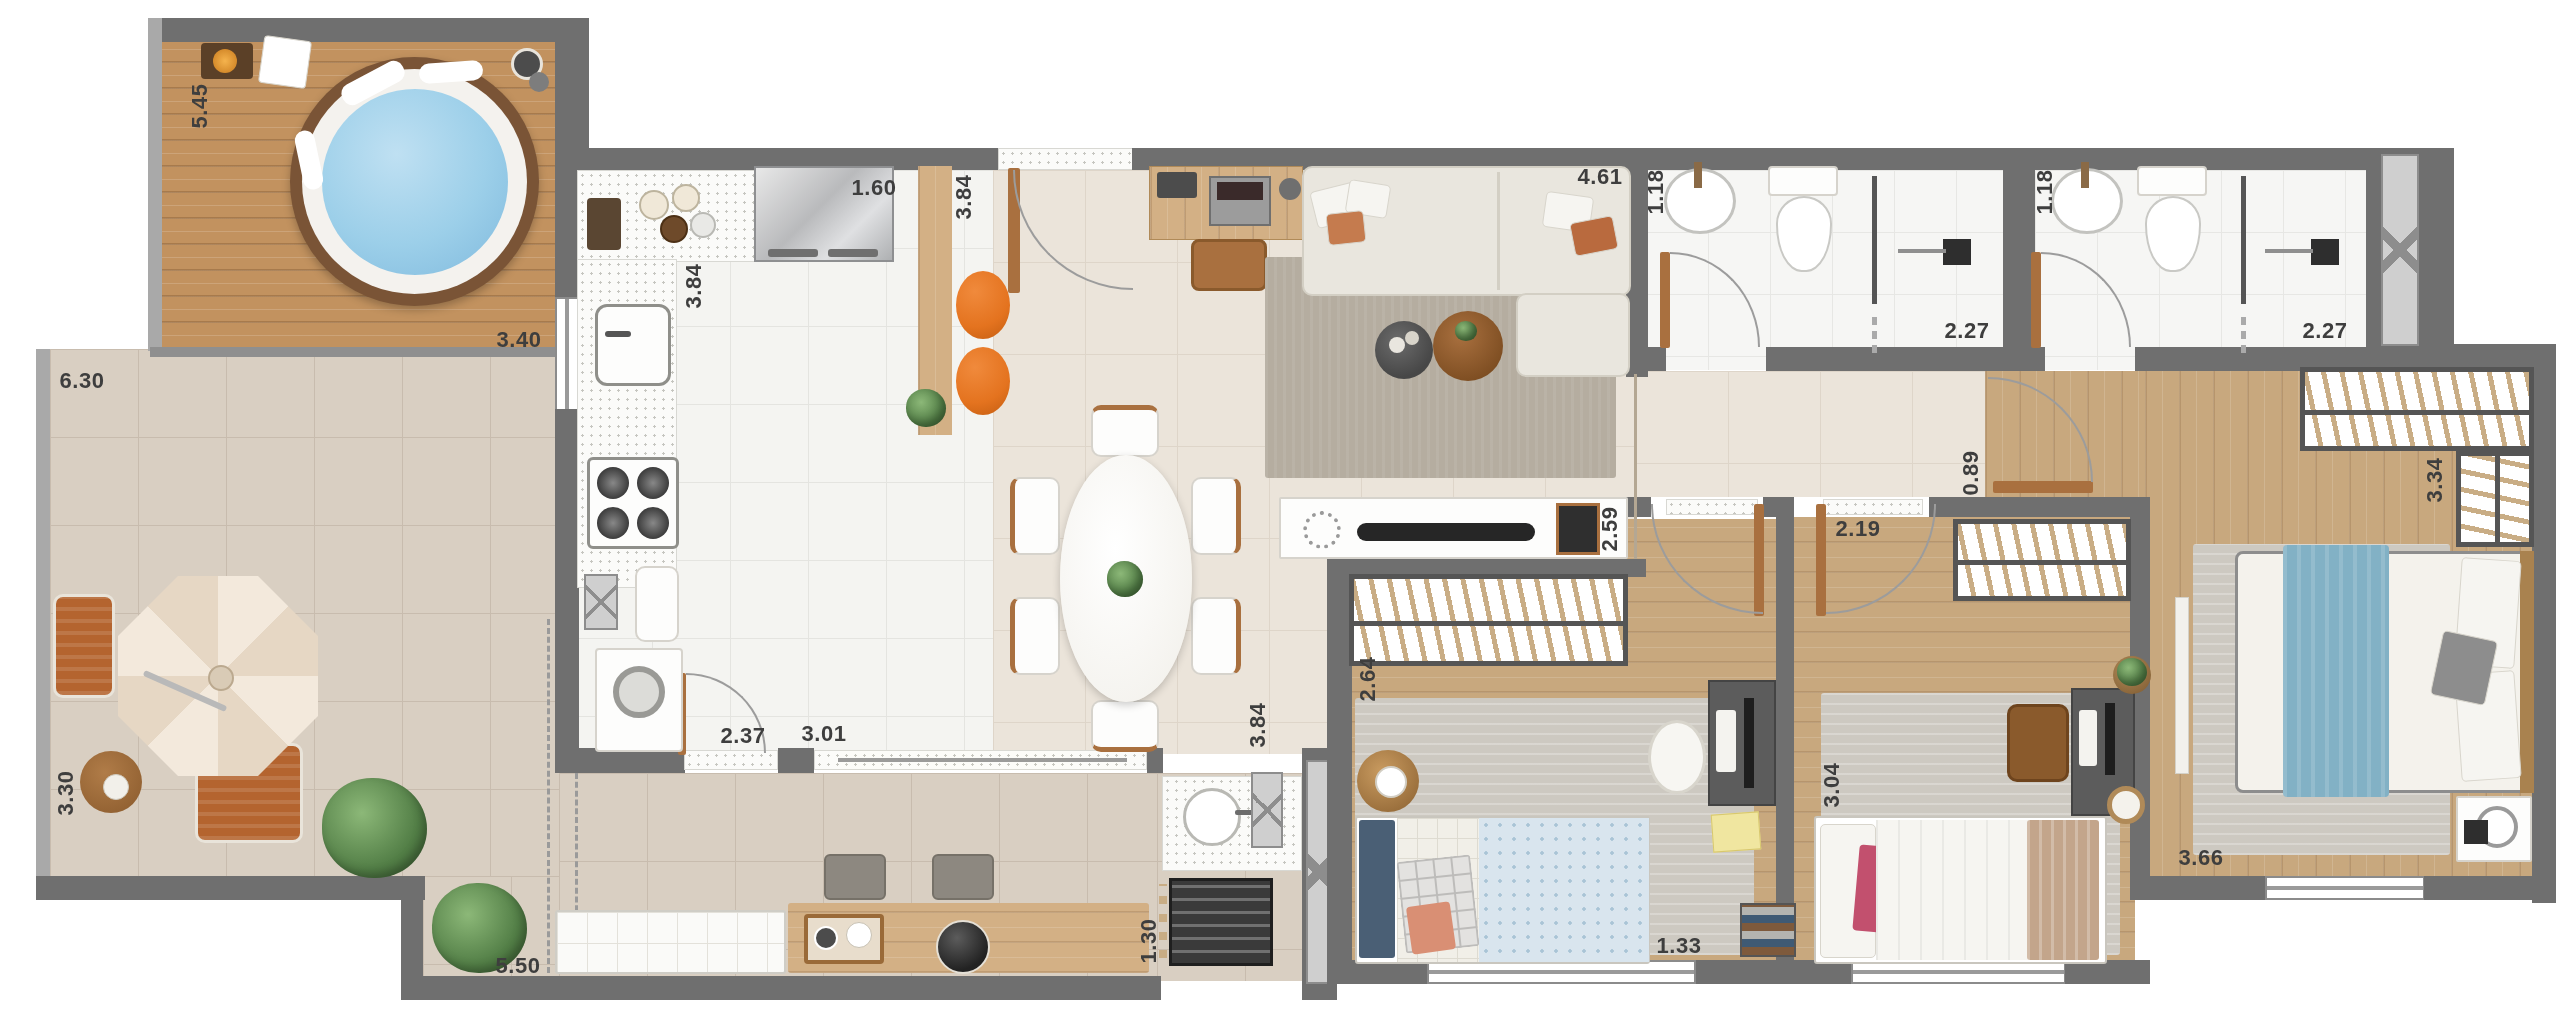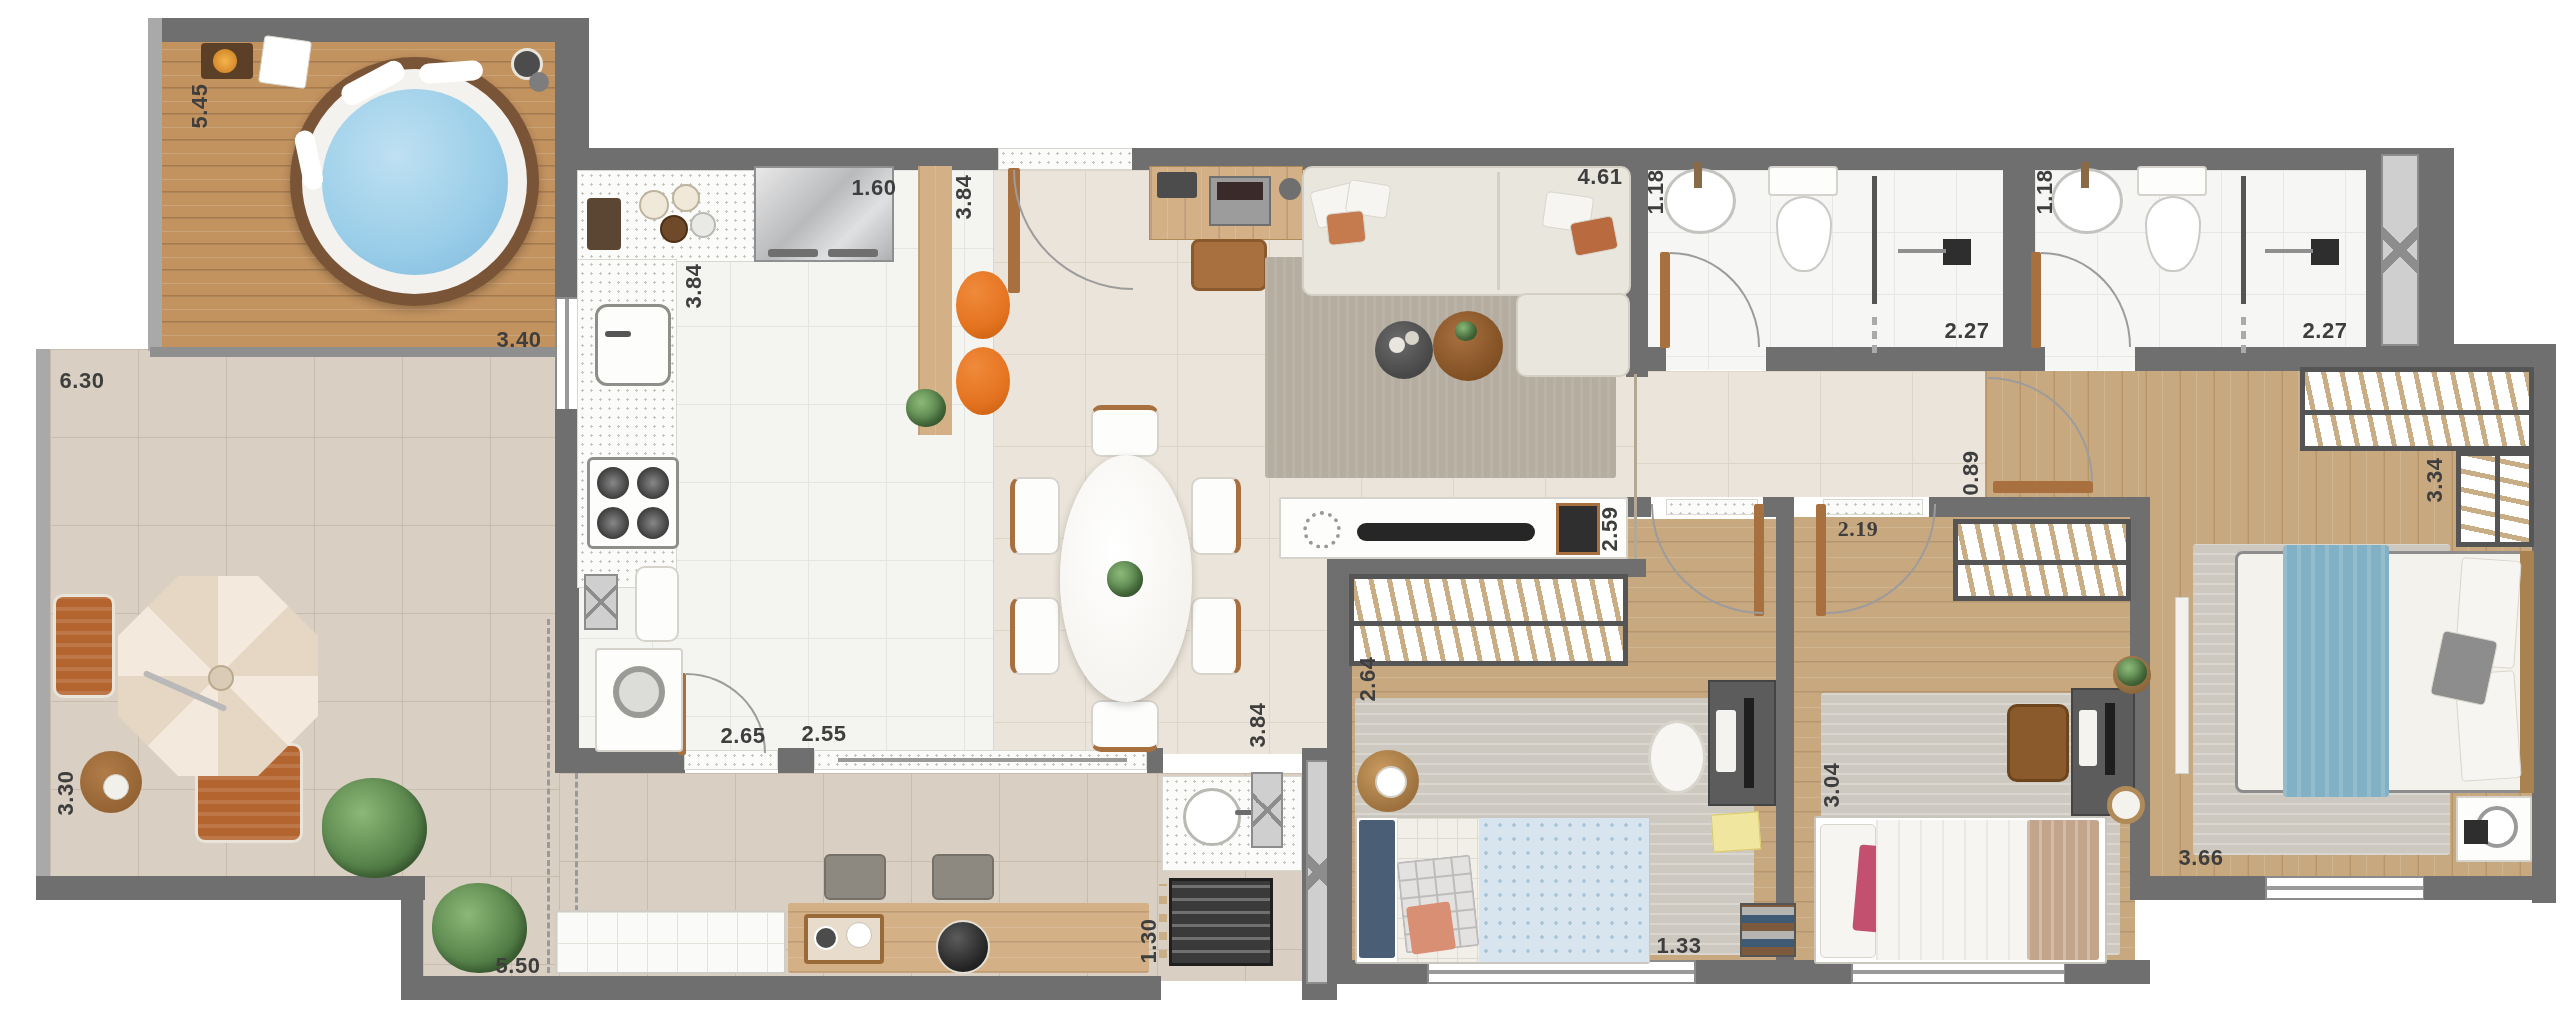--- a/index.html
+++ b/index.html
@@ -329,23 +329,23 @@
   <span class="dim v" style="left:1258px;top:725px;">3.84</span>
   <span class="dim" style="left:1600px;top:177px;">4.61</span>
   <span class="dim v" style="left:1656px;top:192px;">1.18</span>
   <span class="dim" style="left:1967px;top:331px;">2.27</span>
   <span class="dim v" style="left:2045px;top:192px;">1.18</span>
   <span class="dim" style="left:2325px;top:331px;">2.27</span>
   <span class="dim v" style="left:1971px;top:473px;">0.89</span>
   <span class="dim v" style="left:2435px;top:480px;">3.34</span>
   <span class="dim v" style="left:1610px;top:529px;">2.59</span>
   <span class="dim v" style="left:1368px;top:679px;">2.64</span>
-  <span class="dim" style="left:1858px;top:529px;font-family:Liberation Serif, serif;">2.19</span>
+  <span class="dim" style="left:1858px;top:529px;">2.19</span>
   <span class="dim v" style="left:1832px;top:785px;">3.04</span>
   <span class="dim" style="left:1679px;top:946px;">1.33</span>
   <span class="dim" style="left:2201px;top:858px;">3.66</span>
-  <span class="dim" style="left:743px;top:736px;">2.65</span>
-  <span class="dim" style="left:824px;top:734px;">2.55</span>
+  <span class="dim" style="left:743px;top:736px;">2.37</span>
+  <span class="dim" style="left:824px;top:734px;">3.01</span>
   <span class="dim v" style="left:1149px;top:941px;">1.30</span>
   <span class="dim" style="left:518px;top:966px;">5.50</span>
 
 </div>
 
 
 </body></html>

